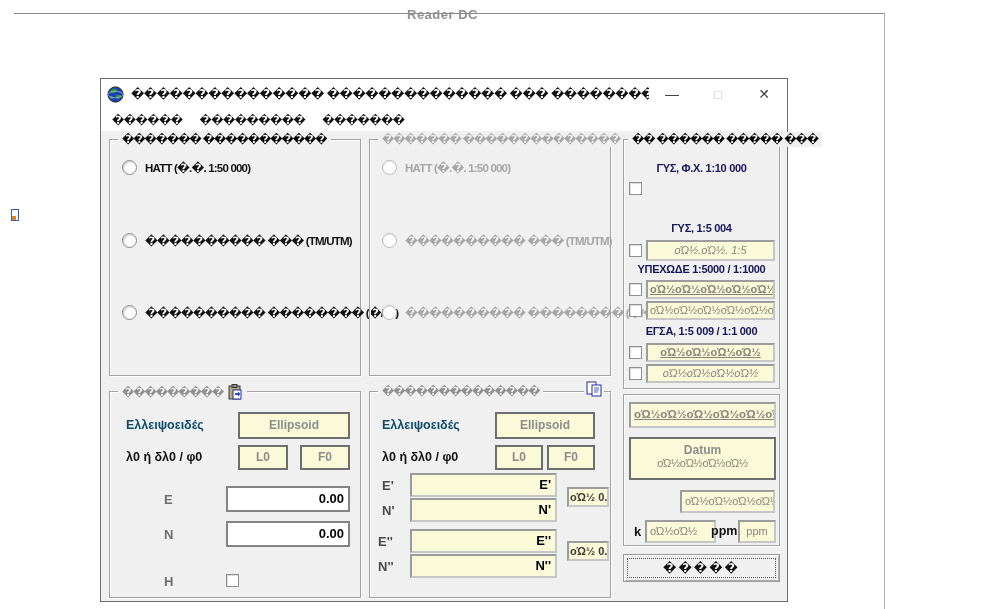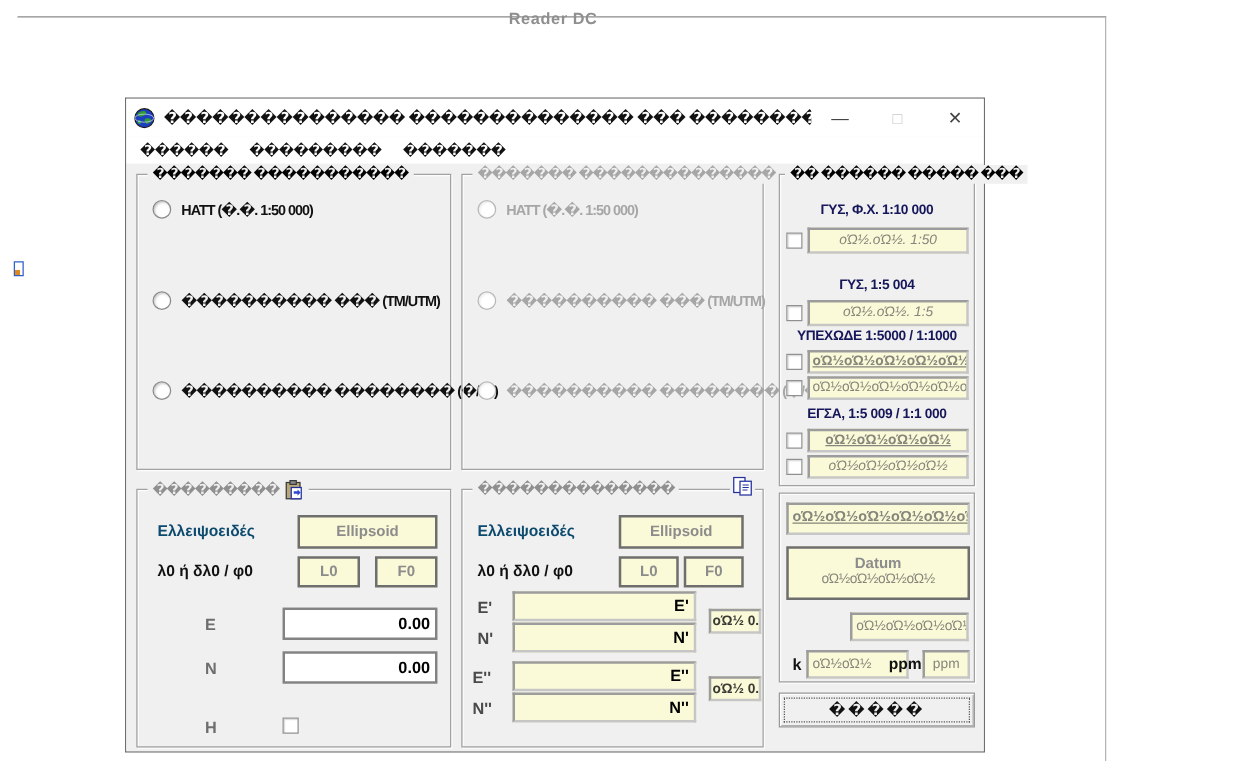--- a/index.html
+++ b/index.html
@@ -159,21 +159,20 @@
         <span class="opt-label">���������� �������� (�/�)</span>
       </div>
     </div>
 
     <div class="gb" style="left:522px;top:8px;width:157px;height:250px;">
       <span class="legend" style="left:4px;">�� ������ ����� ���</span>
 
       <div class="mlabel" style="top:22px;">ΓΥΣ, Φ.Χ. 1:10 000</div>
       <div class="mrow" style="top:42px;">
         <span class="cb"></span>
-        <span class="yfield center ital">οΏ½.οΏ½. 1:50</span>
       </div>
 
       <div class="mlabel" style="top:82px;">ΓΥΣ,  1:5 004</div>
       <div class="mrow" style="top:100px;">
         <span class="cb"></span>
         <span class="yfield center ital">οΏ½.οΏ½. 1:5</span>
       </div>
 
       <div class="mlabel" style="top:123px;">ΥΠΕΧΩΔΕ 1:5000 / 1:1000</div>
       <div class="mrow" style="top:140px;">
@@ -252,21 +251,21 @@
 
     <div class="gb" style="left:522px;top:263px;width:157px;height:152px;">
       <span class="gfield und center" style="left:5px;top:7px;width:147px;height:26px;line-height:21px;font-size:11.5px;text-align:center;">οΏ½οΏ½οΏ½οΏ½οΏ½οΏ½</span>
       <span id="datum-btn" style="left:5px;top:42px;width:147px;height:43px;">
         <div class="l1">Datum</div>
         <div class="l2">οΏ½οΏ½οΏ½οΏ½</div>
       </span>
       <span class="blabel" style="left:12px;top:99px;font-size:12.5px;margin-left:48px;">ΔΑ (γ)</span>
       <span class="gfield" style="left:56px;top:95px;width:95px;height:23px;">οΏ½οΏ½οΏ½οΏ½οΏ½</span>
       <span class="blabel" style="left:10px;top:129px;font-size:13px;">k</span>
-      <span class="gfield" style="left:21px;top:125px;width:82px;height:23px;">οΏ½οΏ½</span>
+      <span class="gfield" style="left:21px;top:125px;width:71px;height:23px;">οΏ½οΏ½</span>
       <span class="blabel" style="left:87px;top:129px;font-size:12.5px;">ppm</span>
       <span class="gfield center" style="left:114px;top:125px;width:38px;height:23px;text-align:center;">ppm</span>
     </div>
 
     <div id="action-btn">
       <span class="inner">�����</span>
     </div>
 
   </div>
 </div>

